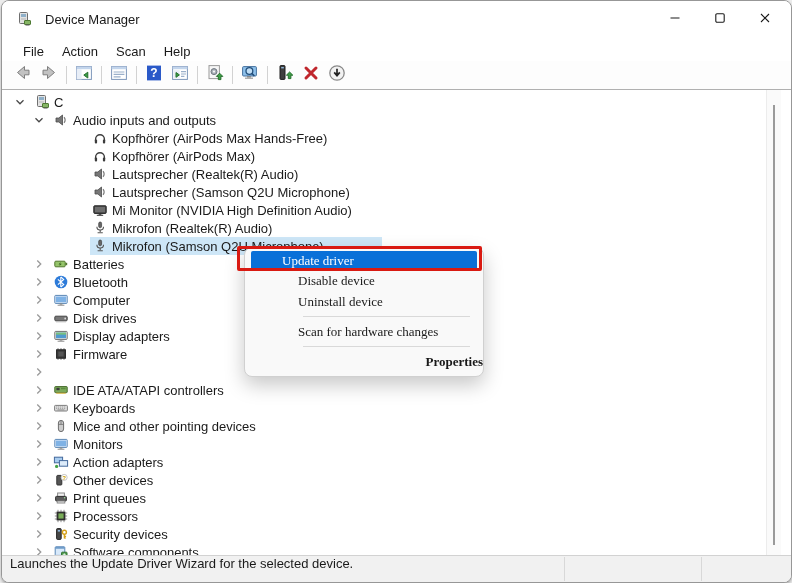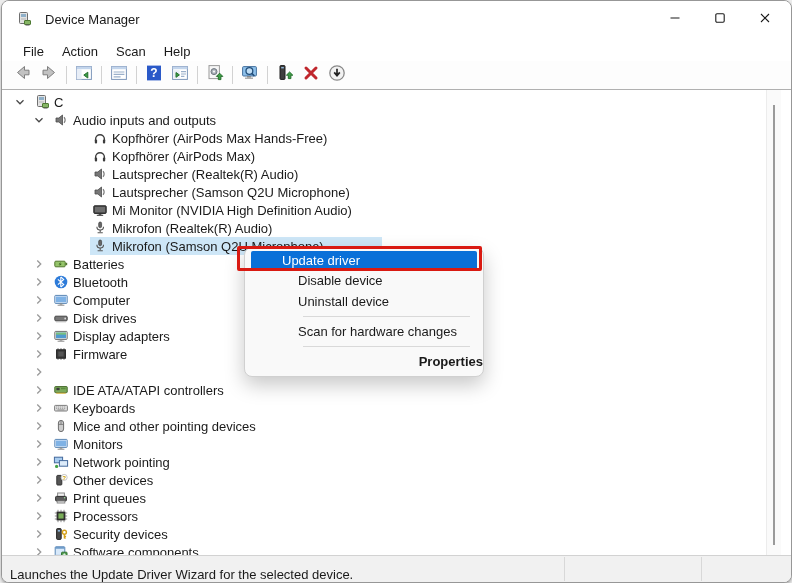--- a/index.html
+++ b/index.html
@@ -38,35 +38,35 @@
   .hl{display:flex;align-items:center;}
   .ticon{width:16px;height:16px;flex:0 0 16px;margin-right:4px;display:flex;align-items:center;justify-content:center;}
   .row.selected .hl{background:var(--sel,#cde6f7);padding:1px 58px 1px 2px;margin-left:-2px;}
   
   .gutter{position:absolute;top:89px;bottom:27px;right:10px;width:14px;background:#fafafa;border-left:1px solid #ececec;}
   .thumb{position:absolute;top:15px;bottom:10px;left:6px;width:2px;background:#9a9a9a;}
   
   .ctx{
     position:absolute;left:242px;top:246px;width:238px;z-index:40;
     background:#f9f9f9;border:1px solid #d0d0d0;border-radius:8px;
-    box-shadow:0 8px 20px rgba(0,0,0,.22);padding:3px 0 4px;font-size:13px;
+    box-shadow:0 8px 20px rgba(0,0,0,.22);padding:3px 0 4px;font-size:13px;font-family:Liberation Serif, serif;
   }
   .ctx-item{height:21px;line-height:21px;padding-left:37px;margin-left:16px;}
   .ctx-item.hi{height:19px;line-height:19px;margin:0 6px;padding-left:31px;background:var(--accent,#0a70d8);color:#fff;border-radius:2px;}
   .ctx-item.bold{font-weight:bold;text-align:right;}
   .ctx-sep{height:1px;background:#d9d9d9;margin:4px 13px 4px 58px;}
   
   .redbox{
     position:absolute;left:235px;top:245px;width:239px;height:19px;
     border:3px solid var(--red,#d91a12);border-radius:2px;z-index:50;background:transparent;
   }
   
   .status{
     position:absolute;left:0;right:0;bottom:0;height:26px;background:#f1f1f1;
-    border-top:1px solid #d2d2d2;display:flex;align-items:flex-end;padding-left:8px;font-size:13px;
+    border-top:1px solid #d2d2d2;display:flex;align-items:flex-start;padding-left:8px;font-size:13px;
   }
   .status-sep{position:absolute;top:1px;bottom:1px;width:1px;background:#d8d8d8;}
   .status-sep.s1{left:562px;}
   .status-sep.s2{left:699px;}
 </style>
 </head>
 <body>
 
 <div class="window">
 
@@ -496,21 +496,21 @@
           </svg>
         </span>
         <span class="hl">
           <span class="ticon">
             <svg width="16" height="16" viewBox="0 0 16 16">
               <rect x="1.4" y="3.2" width="8.2" height="5.6" fill="#a9cdf0" stroke="#44699c"></rect>
               <rect x="6.4" y="6.6" width="8.2" height="5.6" fill="#dcebfa" stroke="#44699c"></rect>
               <circle cx="3.6" cy="12.4" r="1.6" fill="#44a144"></circle>
             </svg>
           </span>
-          <span class="lbl">Network pointing</span>
+          <span class="lbl">Action adapters</span>
         </span>
       </div>
       <div class="row level1">
         <span class="chev">
           <svg width="14" height="14" viewBox="0 0 16 16">
             <path d="M6 4l4 4-4 4" fill="none" stroke="#9a9a9a" stroke-width="1.5"></path>
           </svg>
         </span>
         <span class="hl">
           <span class="ticon">

